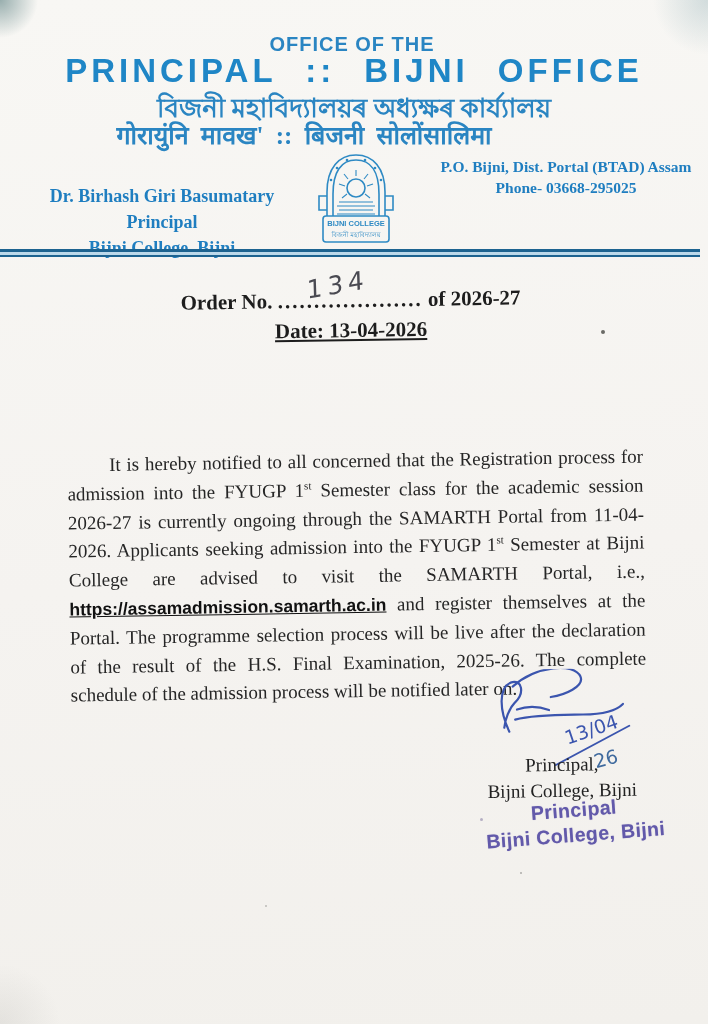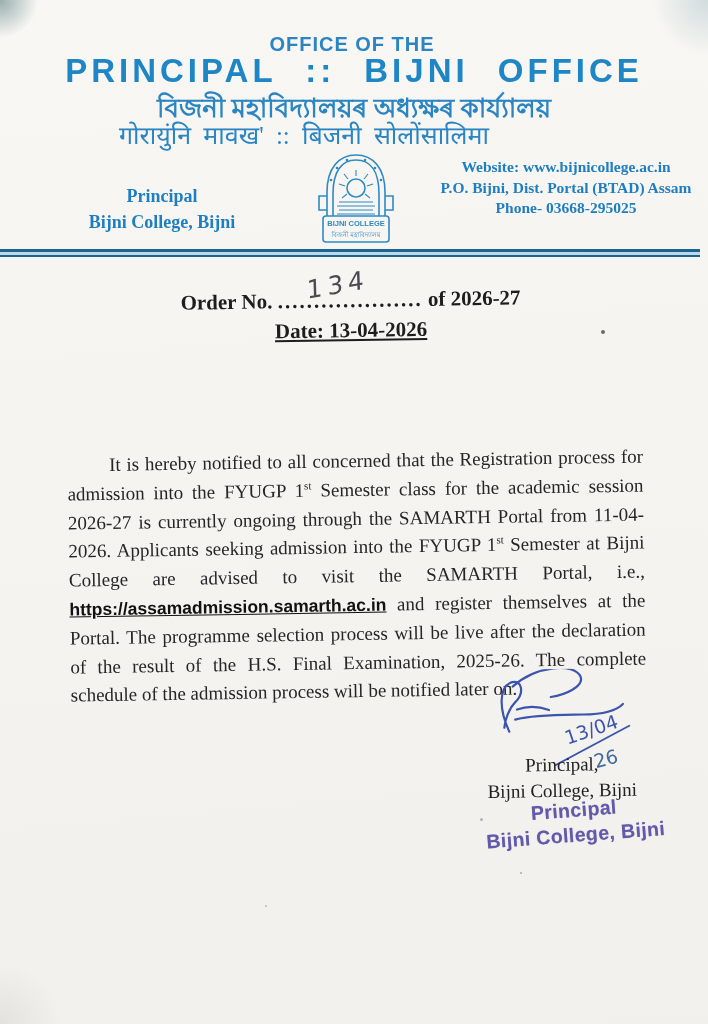--- a/index.html
+++ b/index.html
@@ -25,21 +25,21 @@
     font-family:"Liberation Sans",sans-serif;font-weight:bold;
     font-size:33px;letter-spacing:4px;word-spacing:16px;color:#1f86c6;
     white-space:nowrap;
   }
   .assamese-line{
     top:88px;left:0;width:708px;text-align:center;
     font-weight:bold;font-size:26px;color:#2a85c2;
   }
   .bodo-line{
     top:117px;left:0;width:608px;text-align:center;
-    font-weight:normal;font-size:25px;color:#2a85c2;word-spacing:6px;
+    font-weight:bold;font-size:25px;color:#2a85c2;word-spacing:6px;
   }
   
   .lh-left{
     top:183px;left:28px;width:268px;text-align:center;
     font-weight:bold;font-size:18px;line-height:26px;color:#1f7ec0;
   }
   .lh-right{
     top:157px;left:428px;width:276px;text-align:center;
     font-weight:bold;font-size:15.5px;line-height:20.5px;color:#1f7ec0;
   }
@@ -94,20 +94,21 @@
 </style>
 </head>
 <body>
 
 <div class="abs office-line">OFFICE OF THE</div>
 <div class="abs main-title">PRINCIPAL :: BIJNI OFFICE</div>
 <div class="abs assamese-line">বিজনী মহাবিদ্যালয়ৰ অধ্যক্ষৰ কাৰ্য্যালয়</div>
 <div class="abs bodo-line">गोरायुंनि मावख' :: बिजनी सोलोंसालिमा</div>
 
 <div class="abs lh-left">
+  <div>Dr. Birhash Giri Basumatary</div>
   <div>Principal</div>
   <div>Bijni College, Bijni</div>
 </div>
 
 <div class="abs logo-wrap">
   <svg width="106" height="100" viewBox="0 0 106 100">
     <g stroke="#2e8ac4" fill="none" stroke-width="1.6">
 
       <path d="M30,64 L30,42 C30,20 38,8 53,8 C68,8 76,20 76,42 L76,64"></path>
       <path d="M24,64 L24,40 C24,16 36,3 53,3 C70,3 82,16 82,40 L82,64"></path>
@@ -143,21 +144,20 @@
         <circle cx="62" cy="8" r="1.3"></circle>
       <circle cx="72" cy="16" r="1.3"></circle>
         <circle cx="78" cy="28" r="1.3"></circle>
     </g>
     <text x="53" y="74" text-anchor="middle" font-family="Liberation Sans, sans-serif" font-size="7.5" font-weight="bold" fill="#2e8ac4">BIJNI COLLEGE</text>
     <text x="53" y="85" text-anchor="middle" font-family="Liberation Sans, sans-serif" font-size="6.5" fill="#2e8ac4">বিজনী মহাবিদ্যালয়</text>
   </svg>
 </div>
 
 <div class="abs lh-right">
-  <div>Website: www.bijnicollege.ac.in</div>
   <div>P.O. Bijni, Dist. Portal (BTAD) Assam</div>
   <div>Phone- 03668-295025</div>
 </div>
 
 <div class="abs rule"></div>
 
 <div class="abs scan-tilt">
 
   <div class="abs order-line">
     <span>Order No. </span><span class="order-dots">....................</span><span> of 2026-27</span>

